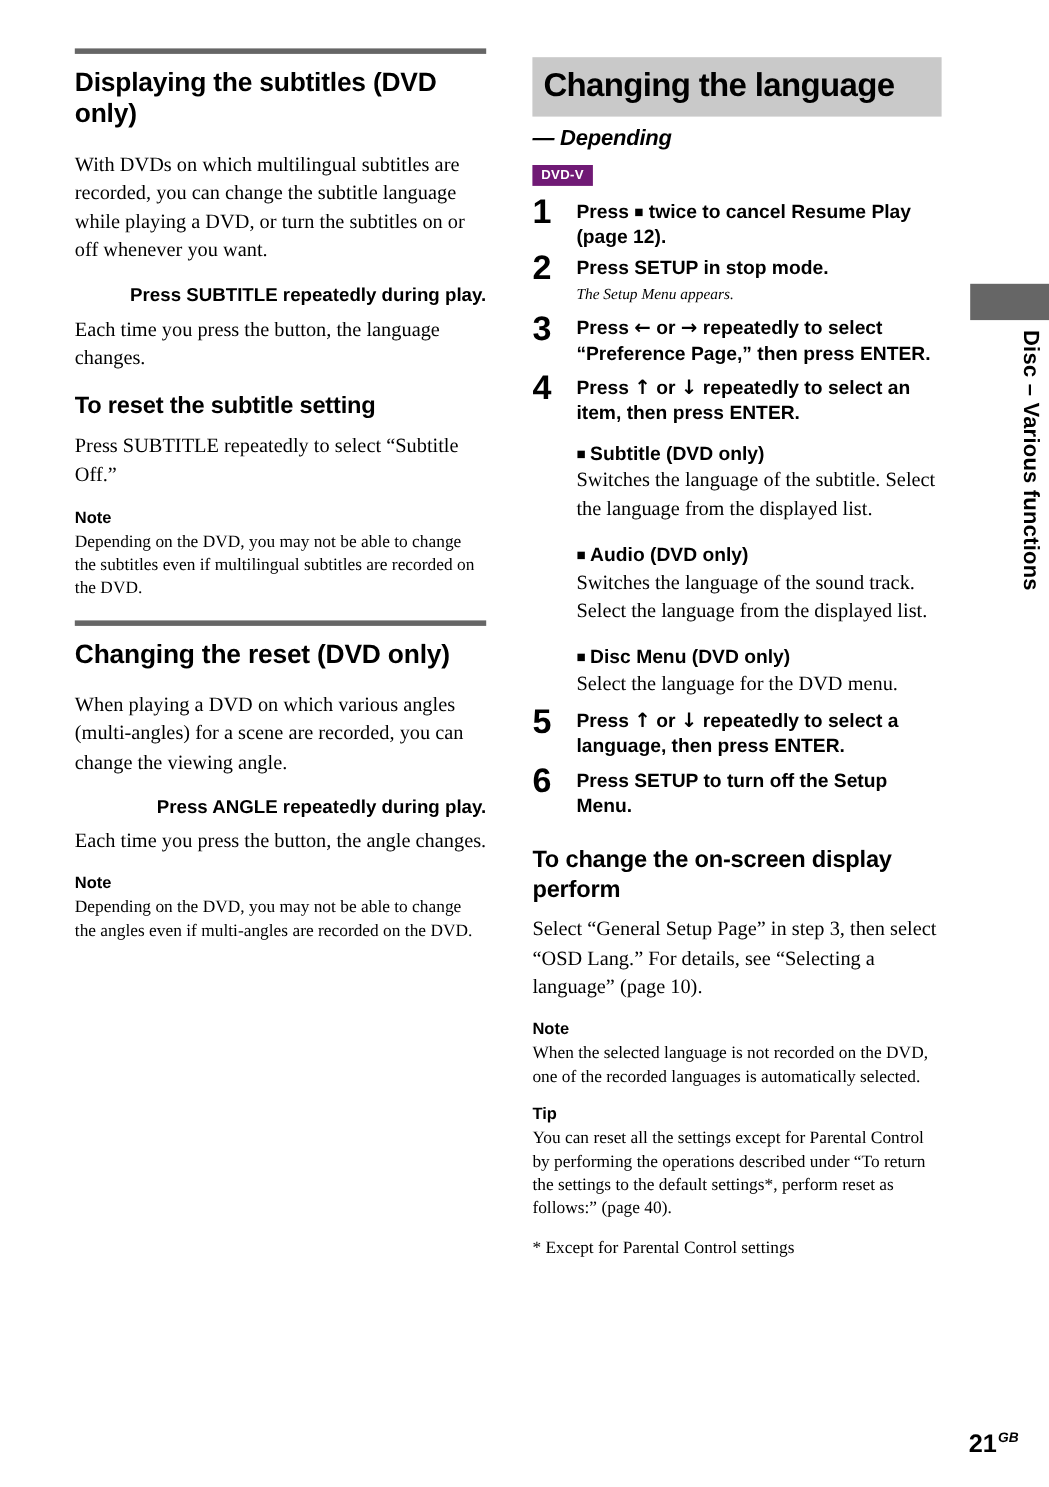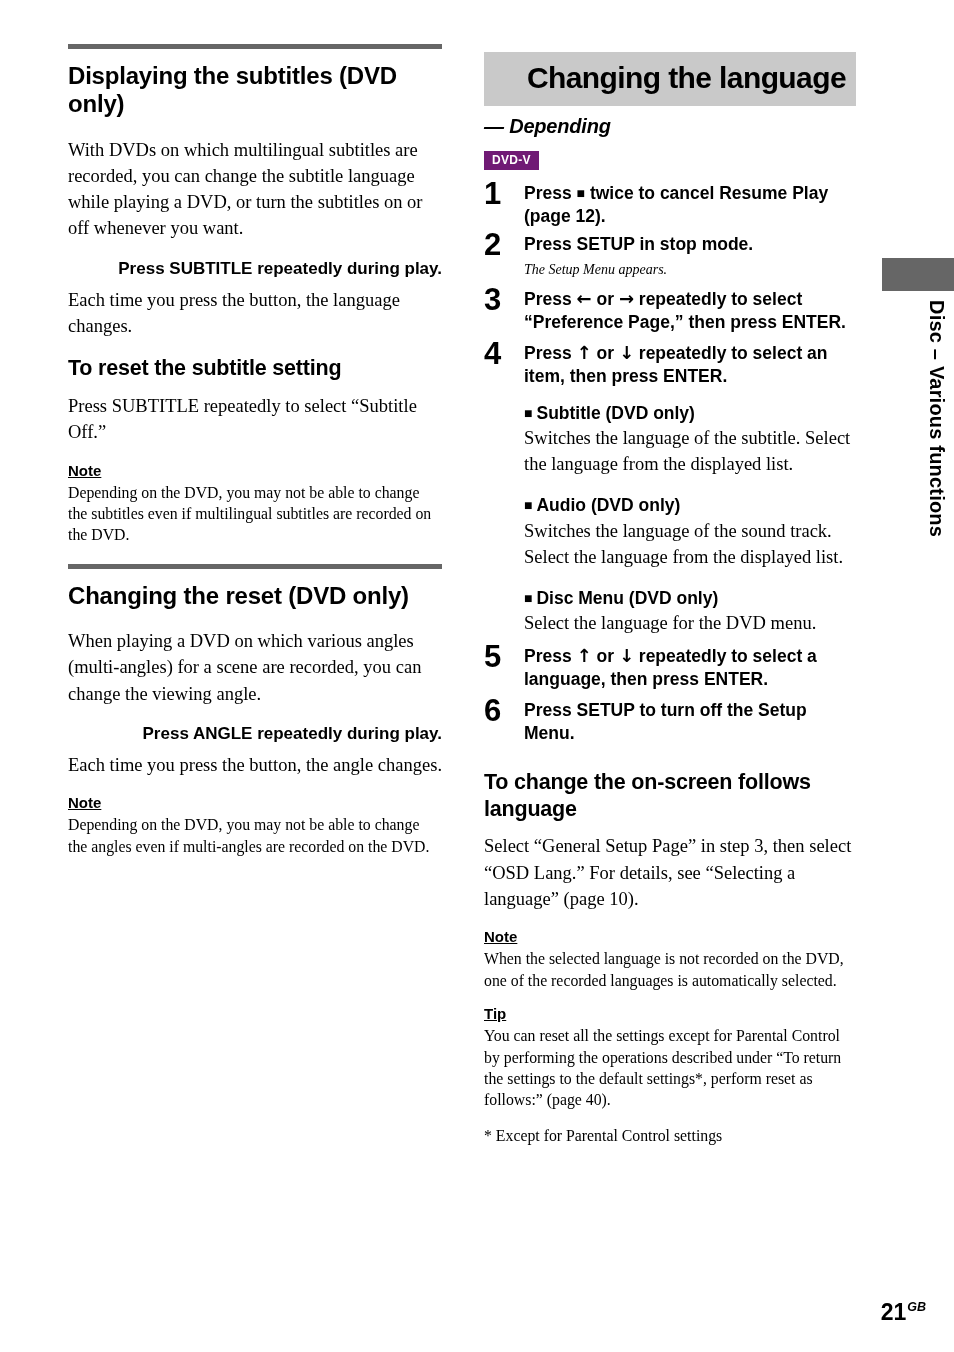--- a/index.html
+++ b/index.html
@@ -53,21 +53,20 @@
   .band-title {
     background: #c9c9c9;
     font-family: "Liberation Sans", sans-serif;
     font-weight: bold;
     font-size: 30px;
     line-height: 1.0;
     padding: 11px 10px 13px 10px;
     margin: 0 0 9px 0;
     letter-spacing: -0.6px;
     box-sizing: border-box;
-    text-align: right;
   }
   .sub-em {
     font-family: "Liberation Sans", sans-serif;
     font-weight: bold;
     font-style: italic;
     font-size: 20px;
     margin: 0 0 12px 0;
     letter-spacing: -0.2px;
   }
 
@@ -106,21 +105,20 @@
     font-size: 21.5px;
     line-height: 1.24;
     margin: 0 0 11px 0;
     letter-spacing: -0.2px;
   }
   .note-label {
     font-family: "Liberation Sans", sans-serif;
     font-weight: bold;
     font-size: 15px;
     margin: 0 0 3px 0;
-    text-decoration: underline;
   }
   p.small {
     font-family: "Liberation Serif", serif;
     font-size: 15.8px;
     line-height: 1.36;
     margin: 0 0 14px 0;
   }
 
   
   .step {
@@ -318,21 +316,21 @@
       <p class="step-text"><span>Press </span><span class="g-arrow">↑</span><span> or </span><span class="g-arrow">↓</span><span> repeatedly to select a language, then press ENTER.</span></p>
     </div>
 
     
     <div class="step" style="margin-top:8px;">
       <span class="step-num">6</span>
       <p class="step-text">Press SETUP to turn off the Setup Menu.</p>
     </div>
 
     
-    <h3 class="sub-head-lg" style="margin-top:24px;">To change the on-screen follows language</h3>
+    <h3 class="sub-head-lg" style="margin-top:24px;">To change the on-screen display perform</h3>
     <p class="body">Select “General Setup Page” in step 3, then select “OSD Lang.” For details, see “Selecting a language” (page 10).</p>
 
     
     <div class="note-label">Note</div>
     <p class="small">When the selected language is not recorded on the DVD, one of the recorded languages is automatically selected.</p>
 
     
     <div class="note-label">Tip</div>
     <p class="small">You can reset all the settings except for Parental Control by performing the operations described under “To return the settings to the default settings*, perform reset as follows:” (page 40).</p>
     <p class="small">* Except for Parental Control settings</p>

